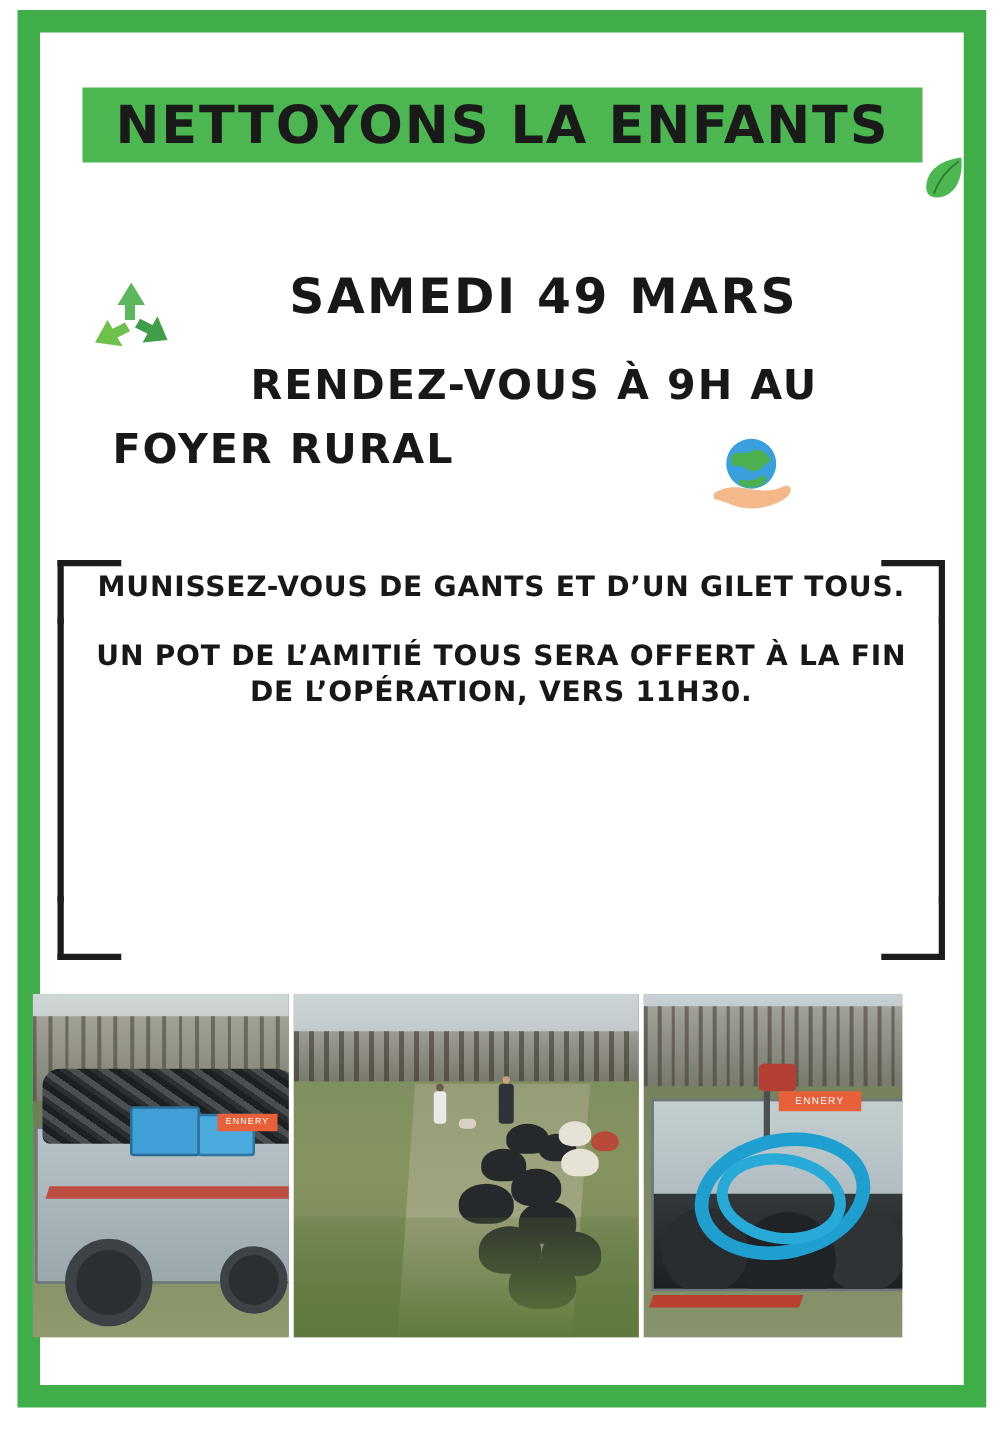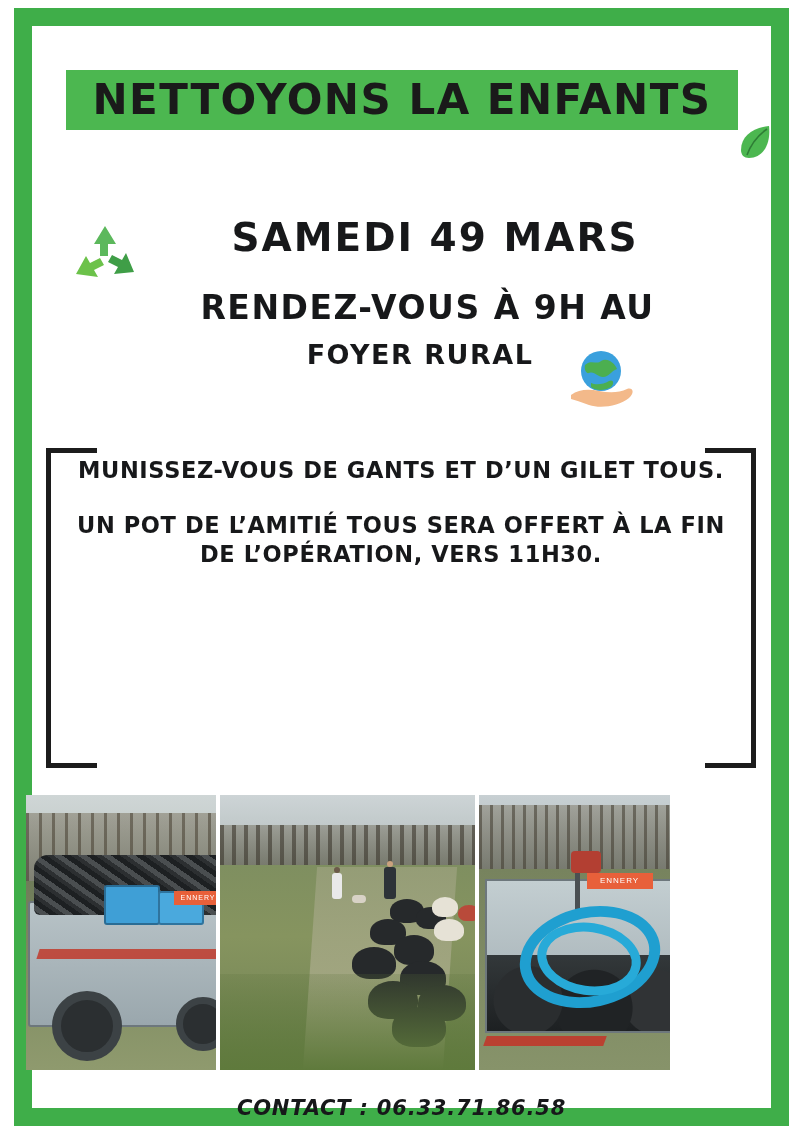--- a/index.html
+++ b/index.html
@@ -86,24 +86,24 @@
     text-align: center;
     font-family: "DejaVu Sans", sans-serif;
     font-weight: bold;
     font-size: 33px;
     letter-spacing: 1.5px;
     color: #17181a;
     margin-top: 28px;
     padding-left: 45px;
   }
   .date-line3 {
-    text-align: center;
-    font-family: "DejaVu Sans", sans-serif;
-    font-weight: bold;
-    font-size: 27px;
+    text-align: left;
+    font-family: "DejaVu Sans", sans-serif;
+    font-weight: bold;
+    font-size: 33px;
     letter-spacing: 1.5px;
     color: #17181a;
     margin-top: 12px;
     padding-left: 30px;
   }
 
   .recycle-icon {
     position: absolute;
     left: 70px;
     top: 222px;
@@ -164,21 +164,21 @@
     line-height: 29px;
     margin-bottom: 26px;
   }
   .para:last-child { margin-bottom: 0; }
 
   
   .photos {
     position: absolute;
     left: 26px;
     top: 795px;
-    width: 644px;
+    width: 696px;
     height: 275px;
     display: flex;
     gap: 4px;
     overflow: hidden;
   }
   .photo {
     position: relative;
     overflow: hidden;
     background: #8a8a80;
   }
@@ -464,15 +464,14 @@
       <div class="redbag3"></div>
       <div class="plate3">ENNERY</div>
       <div class="pile3"></div>
       <div class="hose3"></div>
       <div class="hose3b"></div>
       <div class="stripe3"></div>
     </div>
 
   </div>
 
-  <div class="contact">CONTACT : 06.33.71.86.58</div>
 
 </div>
 
 </body></html>

